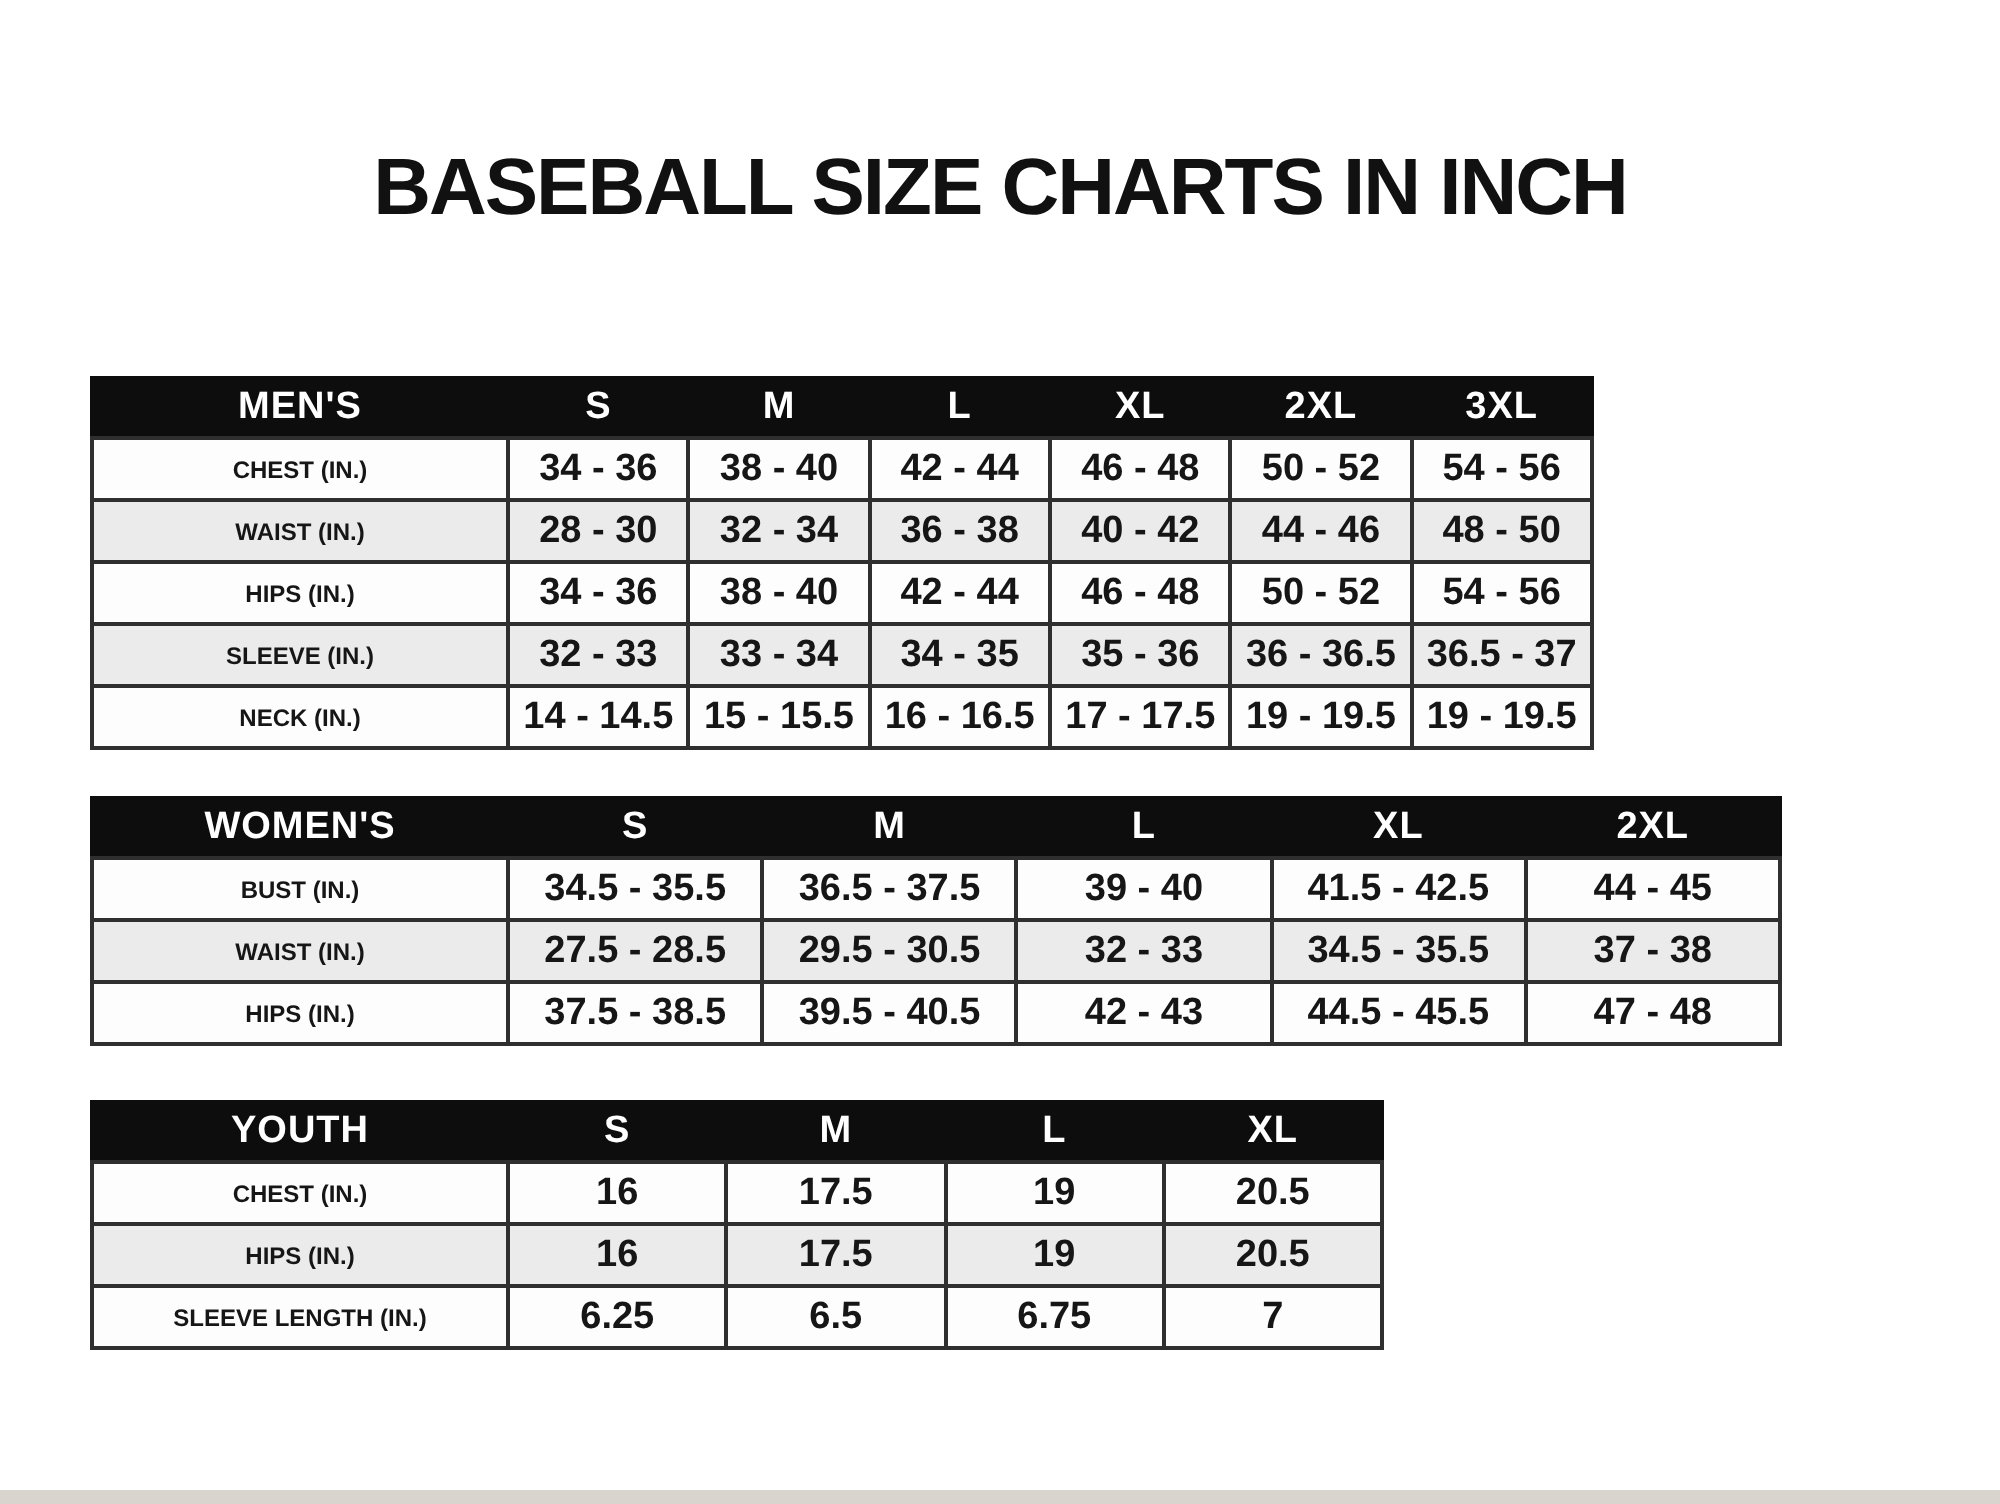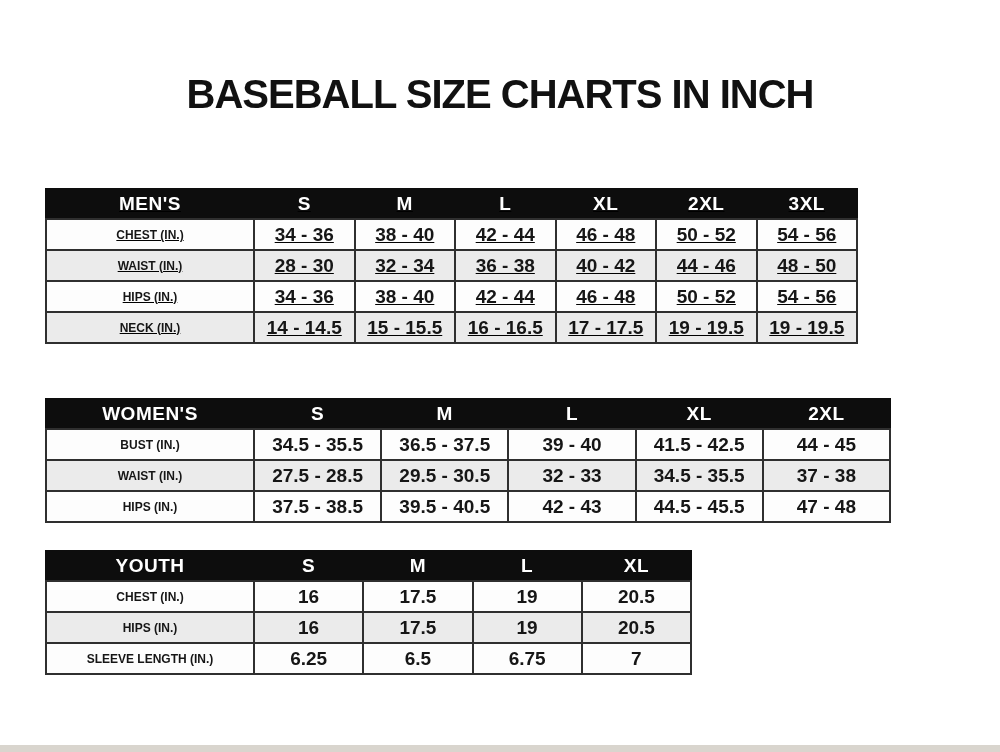--- a/index.html
+++ b/index.html
@@ -25,21 +25,21 @@
     position: absolute;
     top: 72px; left: 0; width: 1000px;
     text-align: center;
     font-size: 40px;
     font-weight: 800;
     letter-spacing: -1px;
     color: var(--title);
     white-space: nowrap;
   }
   .size-table-wrap { position: absolute; left: 45px; }
-  #table-mens   { top: 188px; width: 813px; text-decoration: underline; }
+  #table-mens   { top: 188px; width: 752px; }
   #table-womens { top: 398px; width: 846px; }
   #table-youth  { top: 550px; width: 647px; }
 
   table {
     width: 100%;
     border-collapse: collapse;
     table-layout: fixed;
     background: var(--row-bg);
   }
   th, td {
@@ -126,20 +126,29 @@
           <tr>
             <td class="row-label">HIPS (IN.)</td>
             <td>34 - 36</td>
             <td>38 - 40</td>
             <td>42 - 44</td>
             <td>46 - 48</td>
             <td>50 - 52</td>
             <td>54 - 56</td>
           </tr>
           <tr>
+            <td class="row-label">SLEEVE (IN.)</td>
+            <td>32 - 33</td>
+            <td>33 - 34</td>
+            <td>34 - 35</td>
+            <td>35 - 36</td>
+            <td>36 - 36.5</td>
+            <td>36.5 - 37</td>
+          </tr>
+          <tr>
             <td class="row-label">NECK (IN.)</td>
             <td>14 - 14.5</td>
             <td>15 - 15.5</td>
             <td>16 - 16.5</td>
             <td>17 - 17.5</td>
             <td>19 - 19.5</td>
             <td>19 - 19.5</td>
           </tr>
         </tbody>
       </table>

